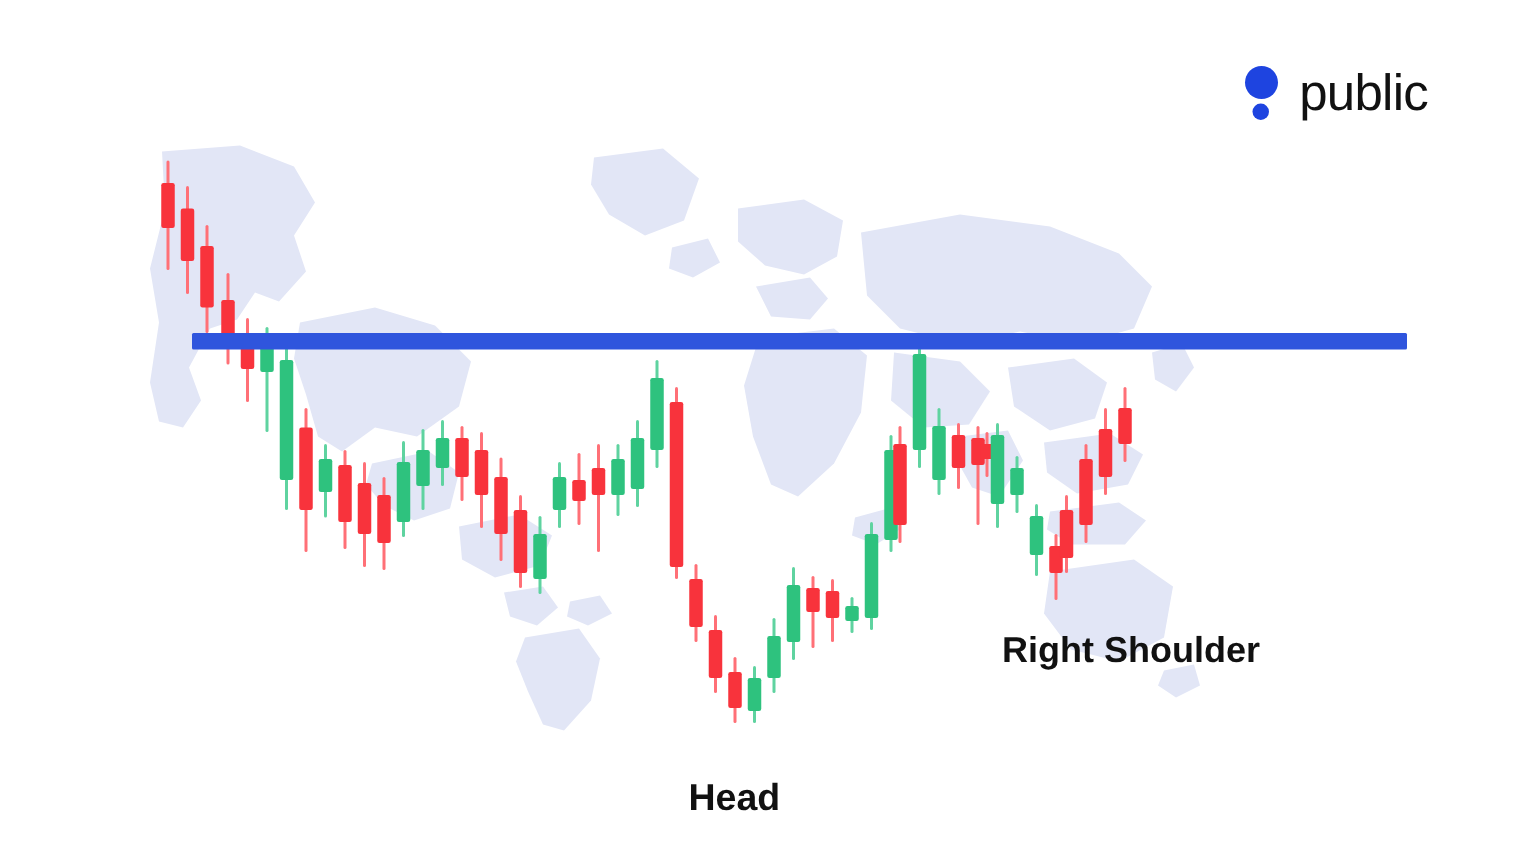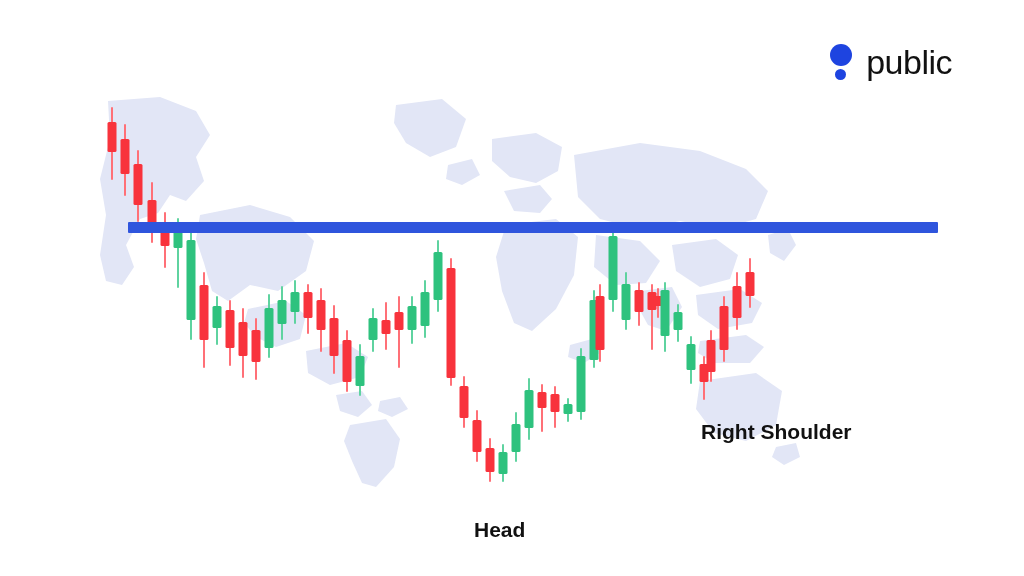--- a/index.html
+++ b/index.html
@@ -63,22 +63,22 @@
     line-height: 1;
   }
   
   .annotation {
     position: absolute;
     font-weight: bold;
     color: #111111;
     white-space: nowrap;
   }
   #label-left-shoulder  { left: 232px; top: 430px; font-size: 21px; }
-  #label-head           { left: 459px; top: 518px; font-size: 21px; margin-left: 15px; }
-  #label-right-shoulder { left: 668px; top: 420px; font-size: 21px; margin-left: 33px; }
+  #label-head           { left: 459px; top: 518px; font-size: 25px; }
+  #label-right-shoulder { left: 668px; top: 420px; font-size: 24px; }
 </style>
 </head>
 <body>
 
 <div id="root">
 
   <div id="map-layer">
     <svg viewBox="0 0 700 400" preserveAspectRatio="none" aria-hidden="true">
       <g id="map-shapes" fill="#E2E6F6">
 

